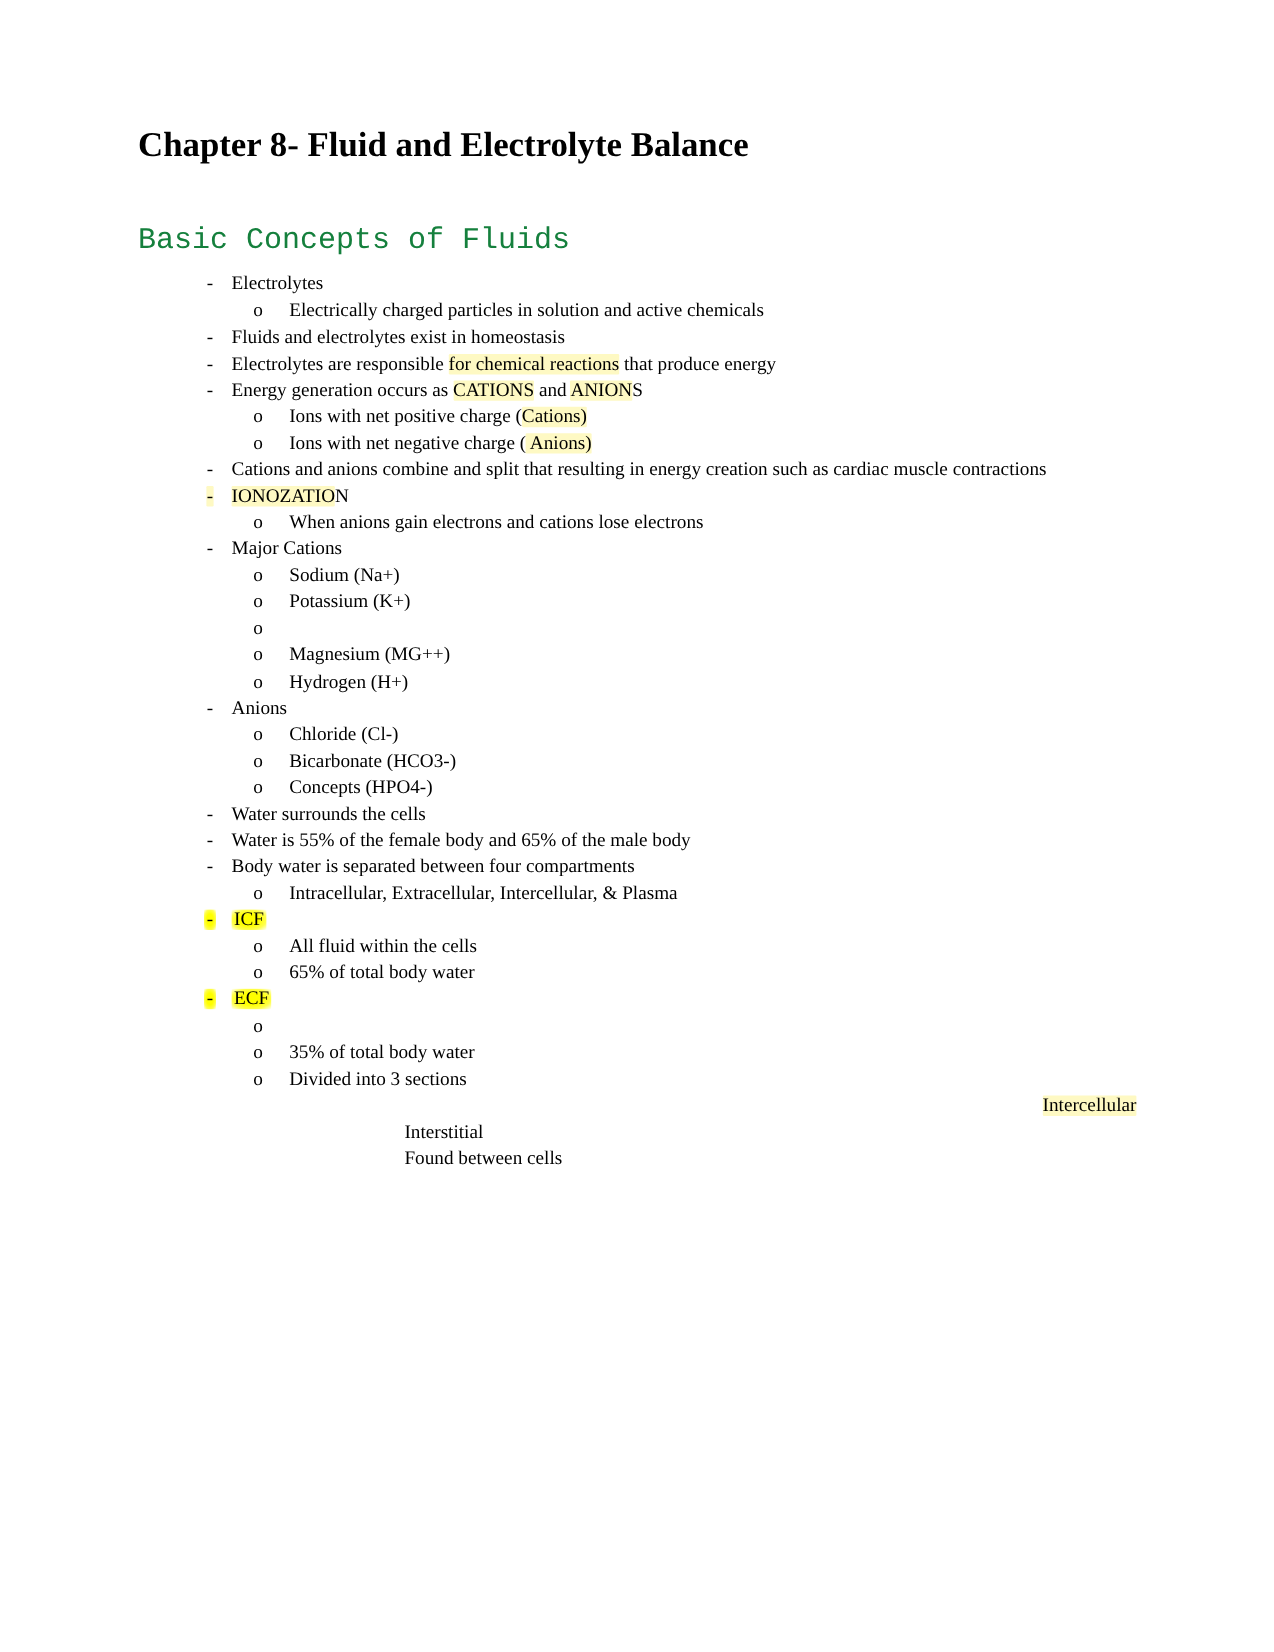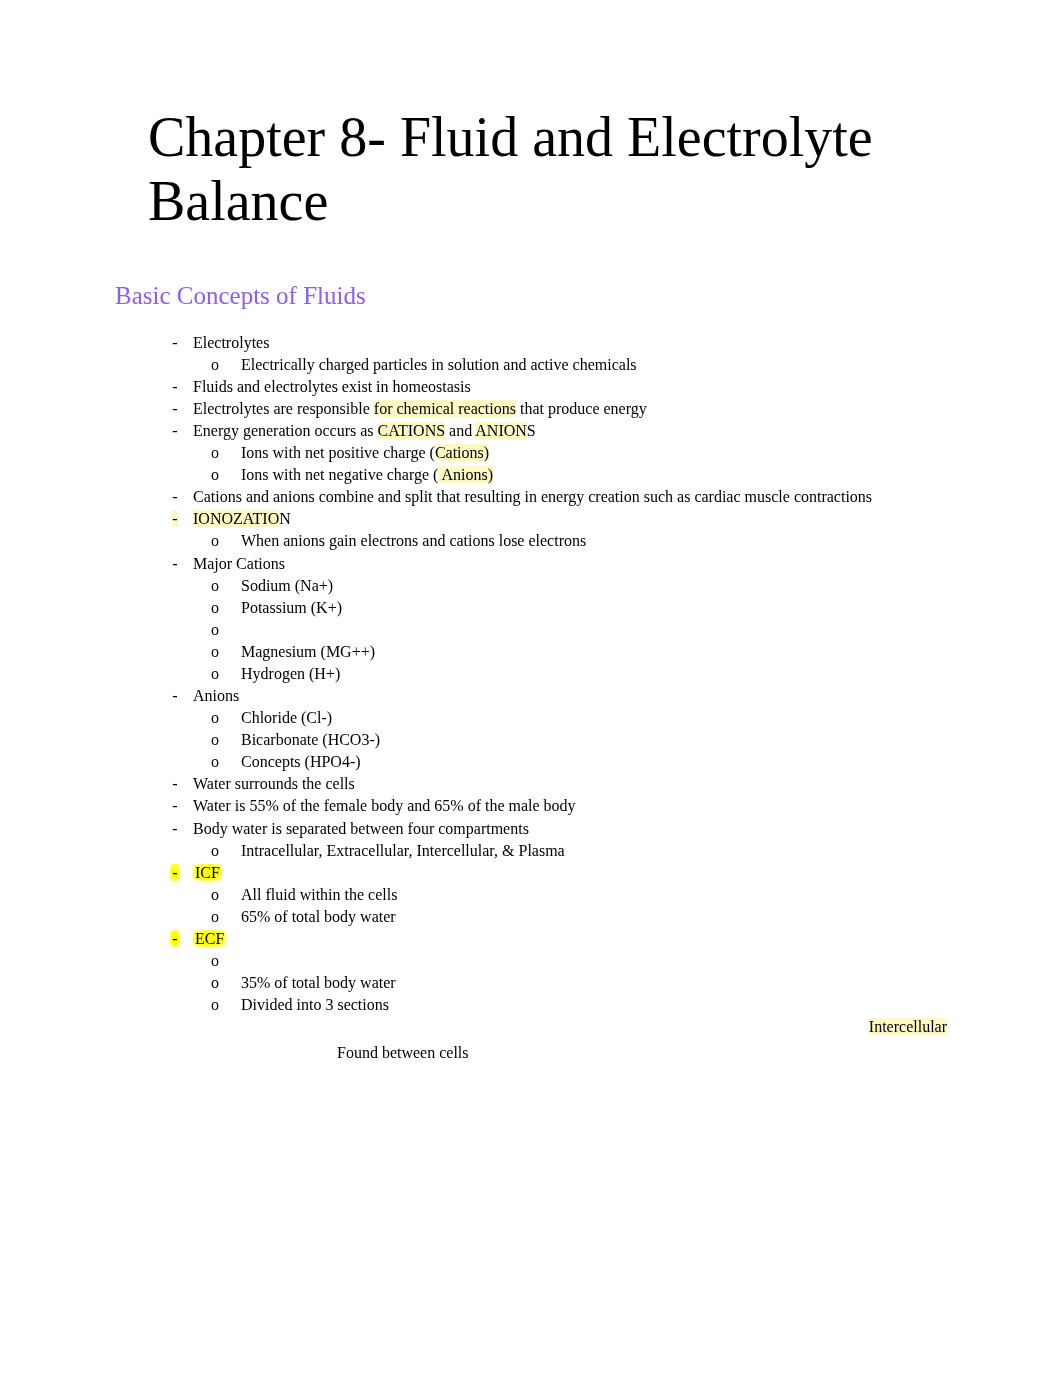--- a/index.html
+++ b/index.html
@@ -4,32 +4,31 @@
 <style>
   * { margin: 0; padding: 0; box-sizing: border-box; }
   body {
     background: #ffffff;
     font-family: "Times New Roman", Times, serif;
     color: #000;
     width: 1062px;
     padding: 105px 115px 60px 115px;
   }
   .title {
-    font-size: 56px;
-    font-weight: normal;
+    font-size: 29px;
+    font-weight: bold;
     line-height: 1.15;
     margin-bottom: 48px;
-    margin-left: 33px;
   }
   .section-heading {
     font-size: 25px;
-    color: #8b5cf6;
-    font-family: Liberation Serif, serif;
+    color: #15803d;
+    font-family: Liberation Mono, monospace;
     font-weight: normal;
-    margin-bottom: 22px;
+    margin-bottom: 11px;
   }
   .content {
     font-size: 16px;
     line-height: 1.38;
   }
   .l1 { padding-left: 48px; }
   .l2 { padding-left: 96px; }
   .l3 { padding-left: 144px; text-align: right; }
   .l4 { padding-left: 192px; }
   .row { display: flex; align-items: flex-start; }
@@ -211,19 +210,20 @@
       <div class="marker o">o</div>
       <div class="txt">Divided into 3 sections</div>
     </div>
 
   <div class="row l3">
     <div class="marker sq"><span class="hl"></span></div>
     <div class="txt"><span class="hl">Intercellular</span></div>
   </div>
   <div class="row l4">
     <div class="marker dot"></div>
+    <div class="txt">Interstitial</div>
   </div>
   <div class="row l4">
     <div class="marker dot"></div>
     <div class="txt">Found between cells</div>
   </div>
 
 </div>
 
 </body></html>

